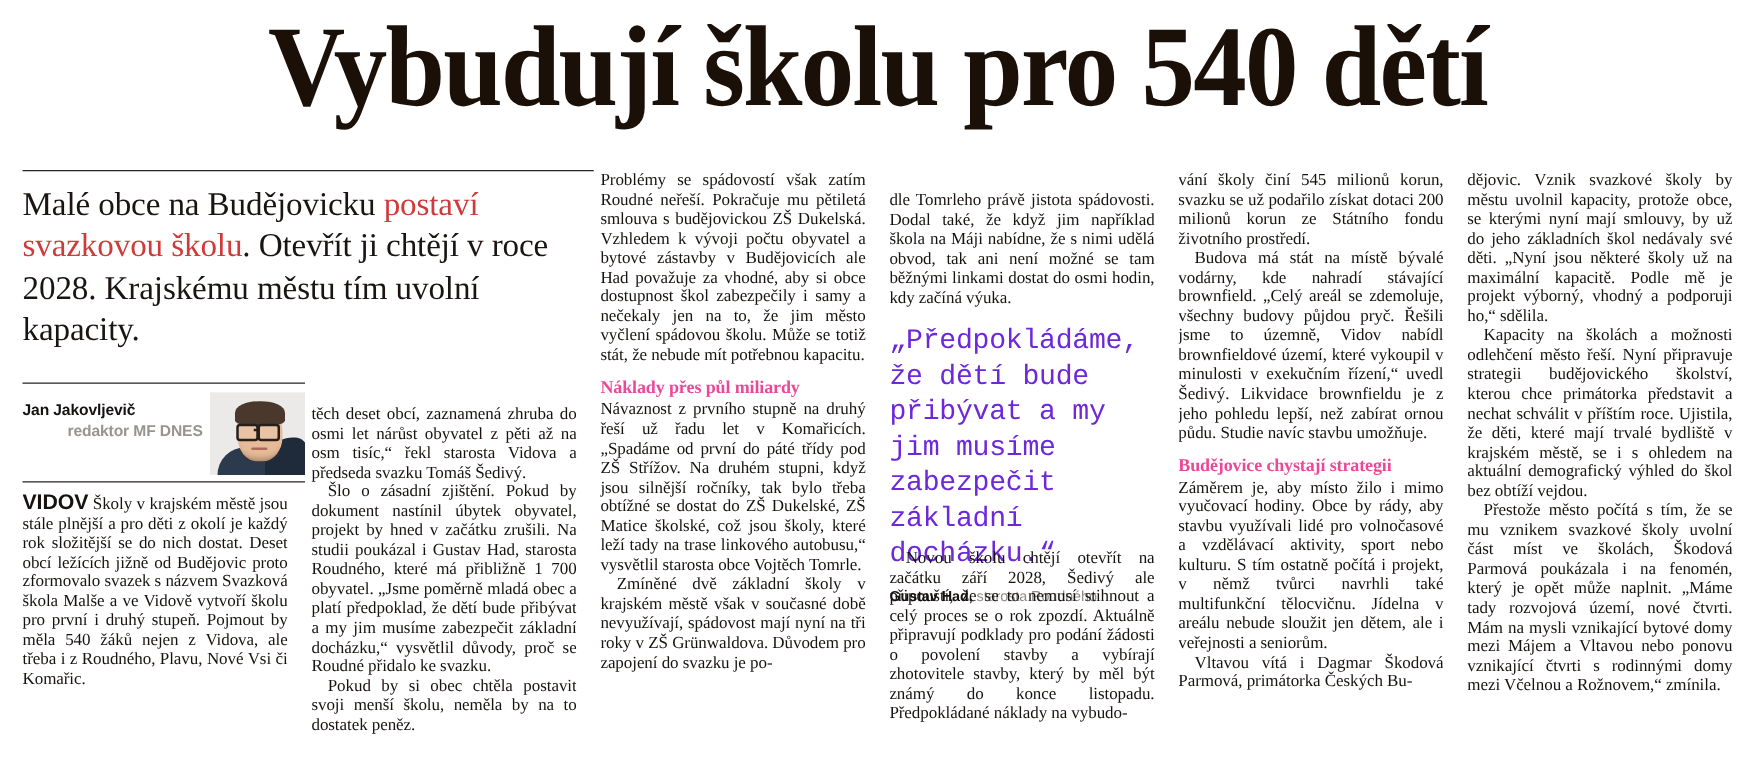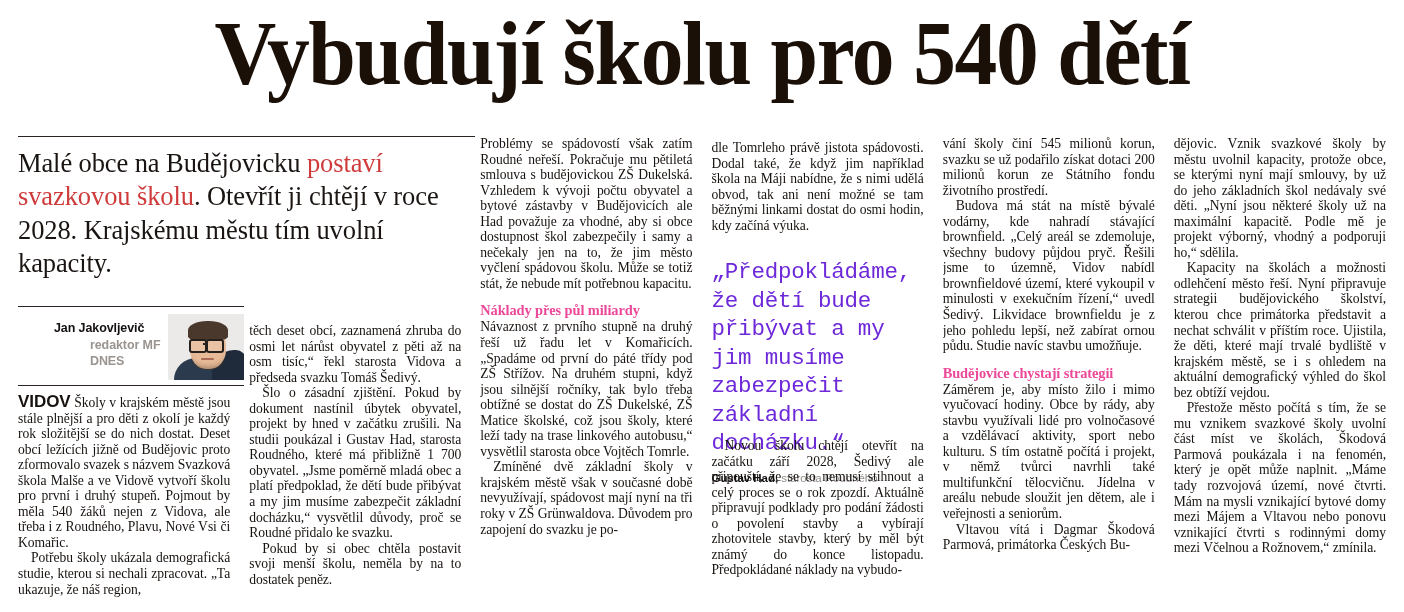--- a/index.html
+++ b/index.html
@@ -89,21 +89,20 @@
     width: 100%;
     margin-bottom: 7px;
   }
   .byline-row {
     display: flex;
     align-items: flex-start;
     justify-content: space-between;
   }
   .byline-text {
     padding-top: 7px;
-    margin-left: 36px;
   }
   .byline-name {
     font-family: "Liberation Sans", sans-serif;
     font-weight: 700;
     font-size: 12.5px;
     line-height: 1.25;
     color: #141110;
     letter-spacing: -0.1px;
   }
   .byline-role {
@@ -193,21 +192,21 @@
     line-height: 16px;
     color: #ec4899;
     margin: 11px 0 1px 0;
     letter-spacing: -0.1px;
   }
 
   
   .col1-body { position: absolute; top: 258px; left: 0; right: 0; }
   .col2-body { position: absolute; top: 165px; left: 0; right: 0; margin-top: 22px; }
   .col3-body { position: absolute; top: 0px;  left: 0; right: 0; }
-  .col4-top   { position: absolute; top: 4px;  left: 0; right: 0; }
+  .col4-top   { position: absolute; top: 16px;  left: 0; right: 0; }
   .col5-body { position: absolute; top: 0px;  left: 0; right: 0; }
   .col6-body { position: absolute; top: 0px;  left: 0; right: 0; }
 
   
   .pullquote {
     position: absolute;
     top: 122px;
     left: 0;
     right: 4px;
   }
@@ -263,21 +262,20 @@
       </div>
     </div>
     <div class="byline-rule-bottom"></div>
   </div>
 
   <div class="columns">
 
     <div class="col">
       <div class="col1-body">
         <p class="body-text noindent"><span class="dropcap-lead">VIDOV</span><span> Školy v krajském městě jsou stále plnější a pro děti z okolí je každý rok složitější se do nich dostat. Deset obcí ležících jižně od Budějovic proto zformovalo svazek s názvem Svazková škola Malše a ve Vidově vytvoří školu pro první i druhý stupeň. Pojmout by měla 540 žáků nejen z Vidova, ale třeba i z Roudného, Plavu, Nové Vsi či Komařic.</span></p>
-        <p class="body-text">Potřebu školy ukázala demografická studie, kterou si nechali zpracovat. „Ta ukazuje, že náš region,</p>
       </div>
     </div>
 
     <div class="col">
       <div class="col2-body">
         <p class="body-text noindent">těch deset obcí, zaznamená zhruba do osmi let nárůst obyvatel z pěti až na osm tisíc,“ řekl starosta Vidova a předseda svazku Tomáš Šedivý.</p>
         <p class="body-text">Šlo o zásadní zjištění. Pokud by dokument nastínil úbytek obyvatel, projekt by hned v začátku zrušili. Na studii poukázal i Gustav Had, starosta Roudného, které má přibližně 1 700 obyvatel. „Jsme poměrně mladá obec a platí předpoklad, že dětí bude přibývat a my jim musíme zabezpečit základní docházku,“ vysvětlil důvody, proč se Roudné přidalo ke svazku.</p>
         <p class="body-text">Pokud by si obec chtěla postavit svoji menší školu, neměla by na to dostatek peněz.</p>
       </div>
     </div>

